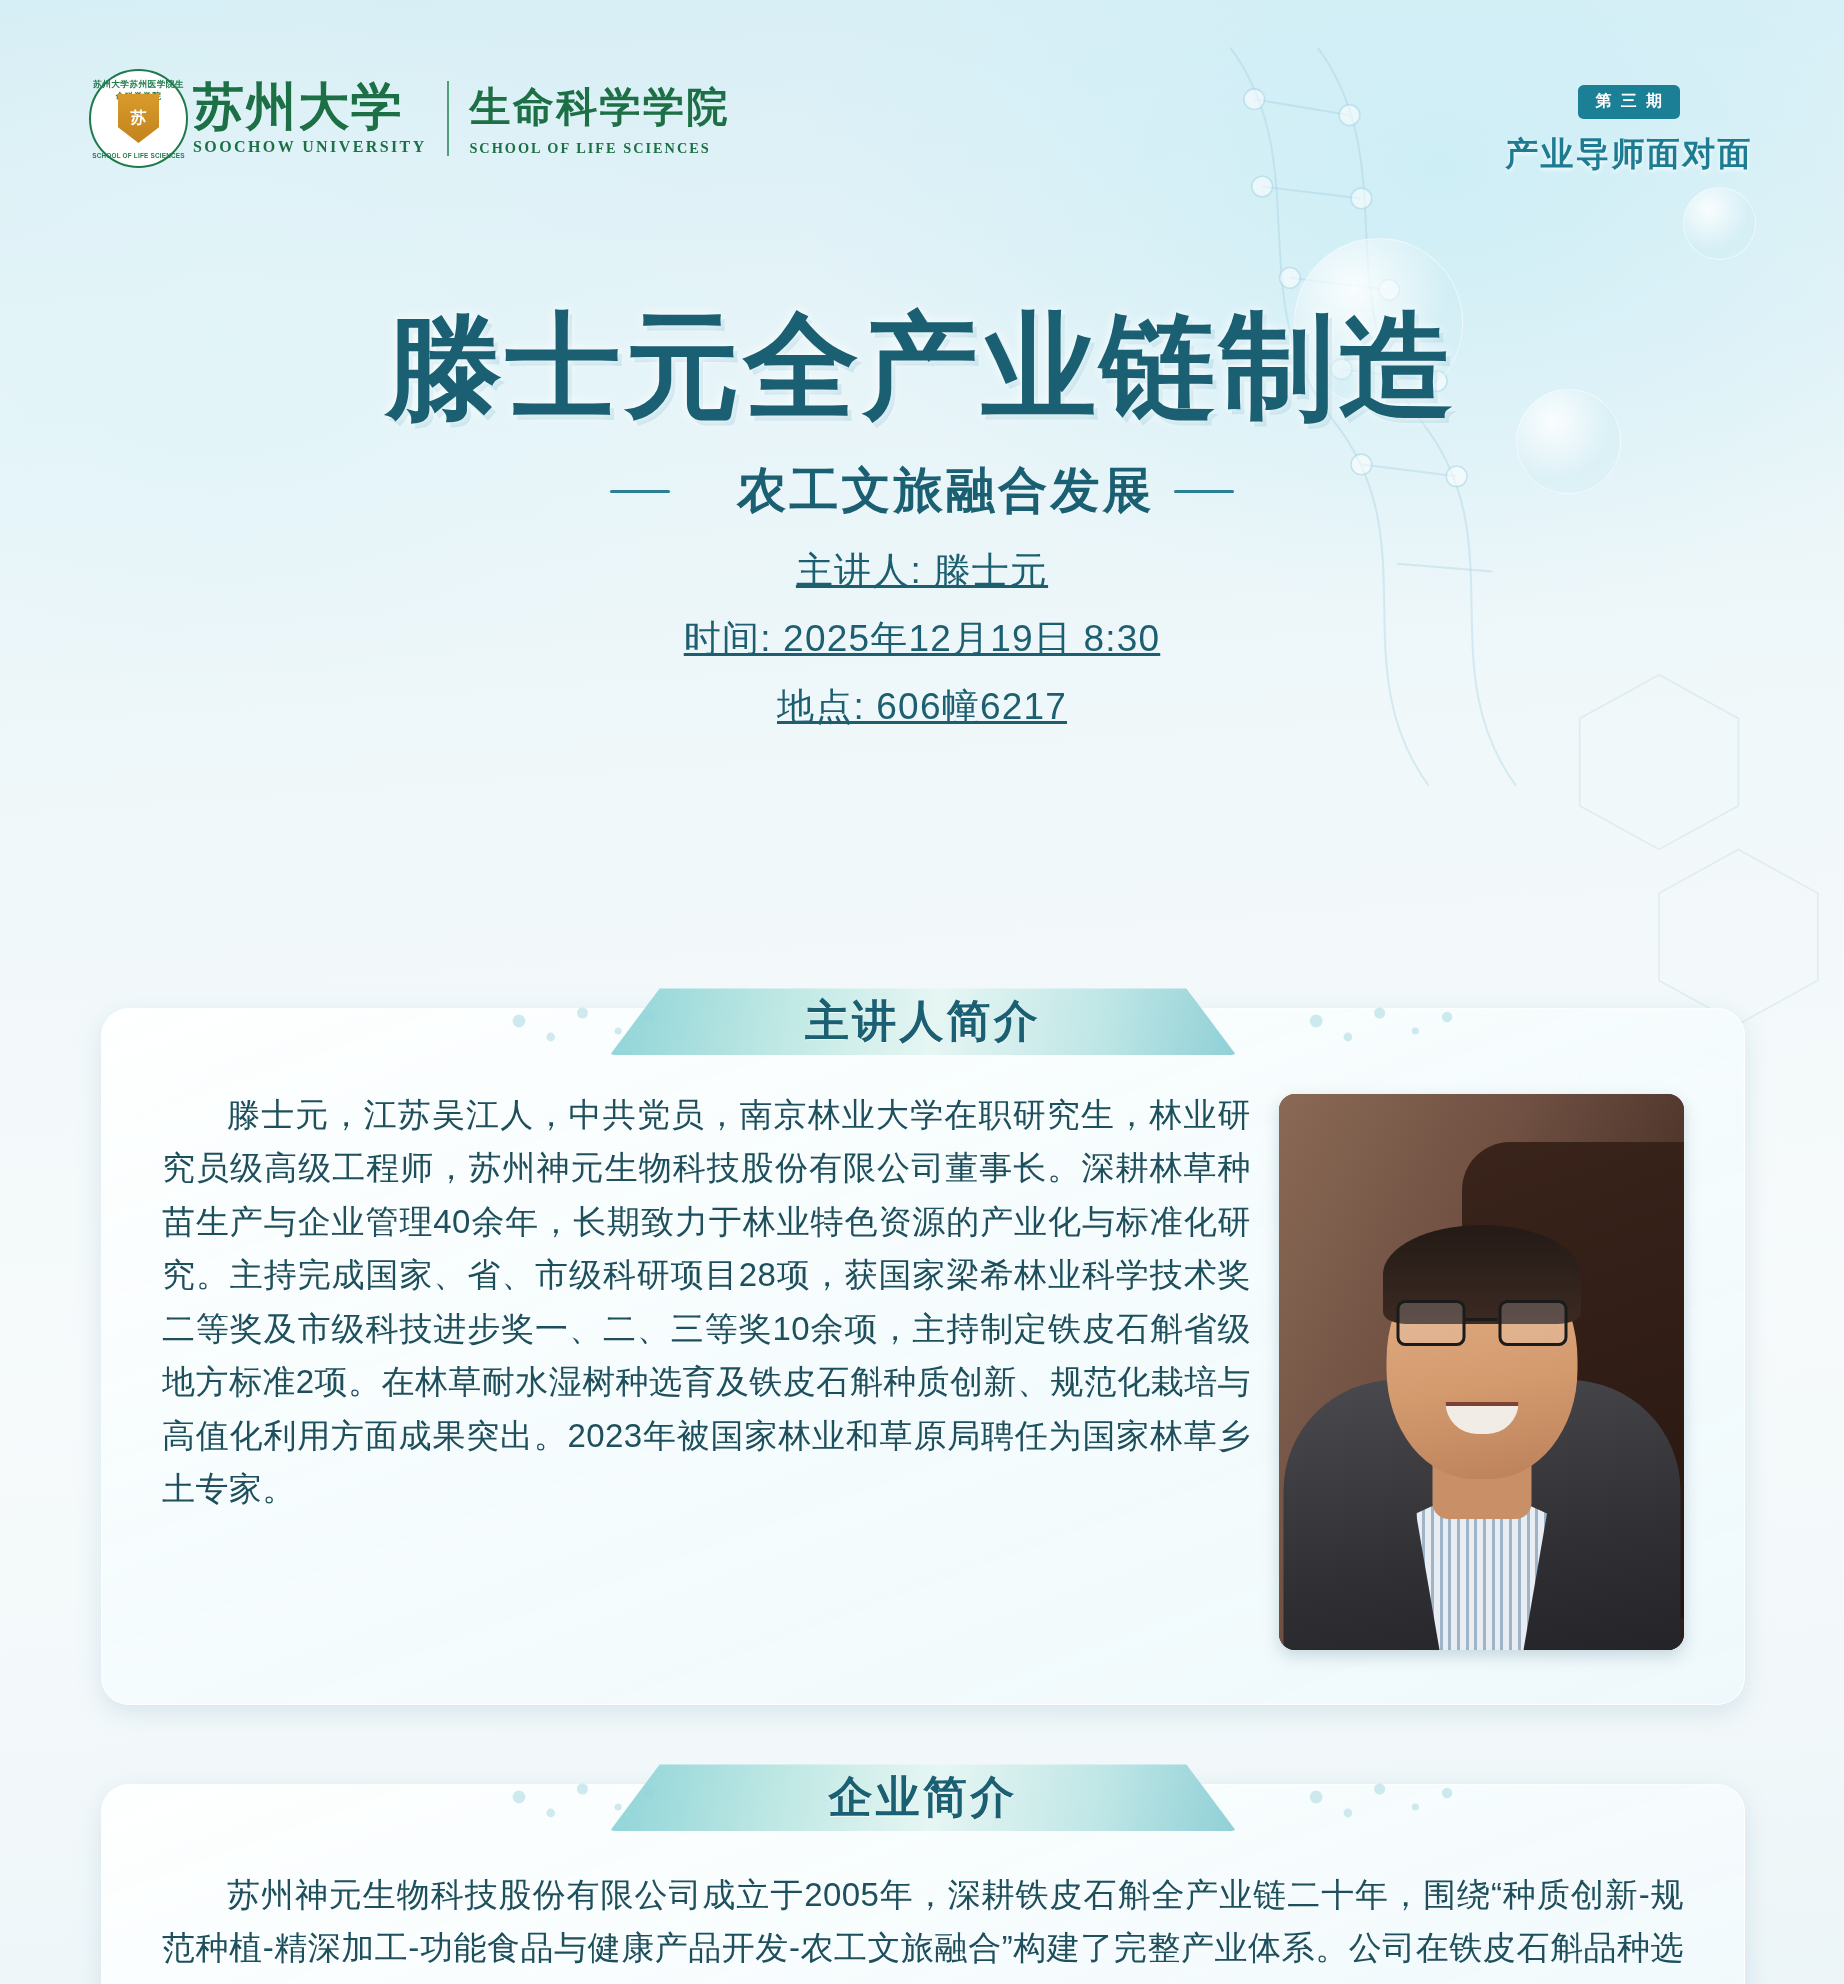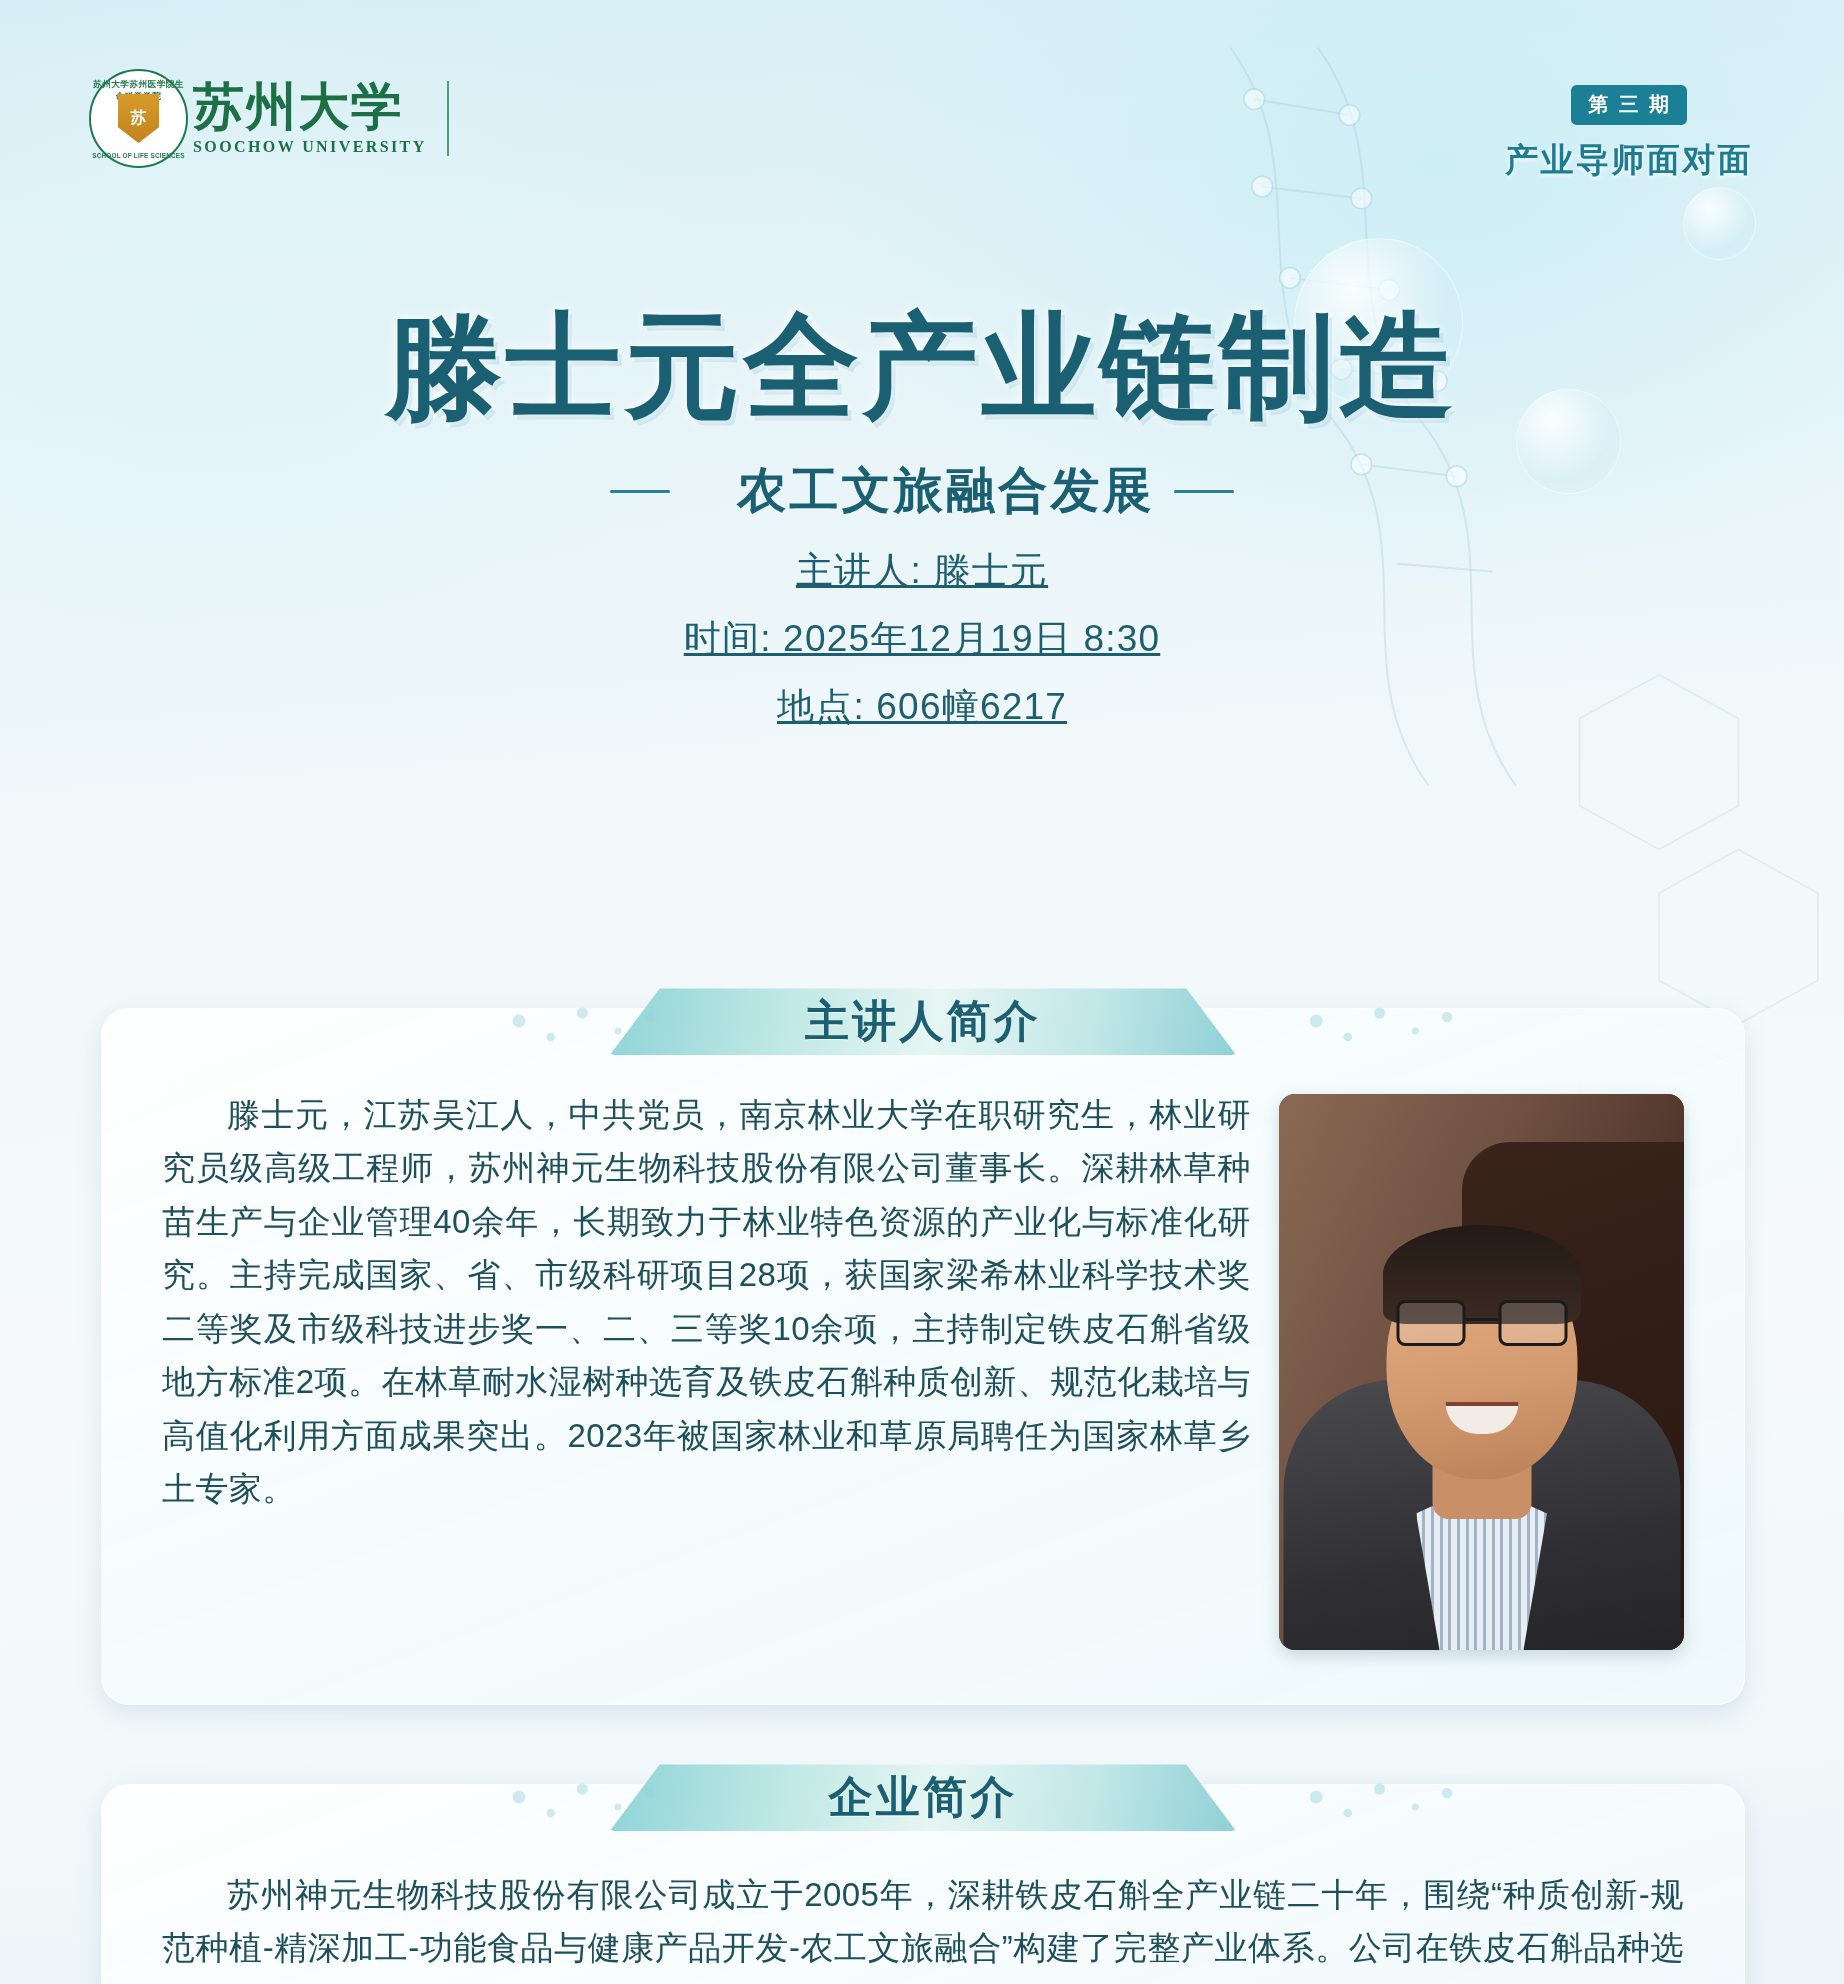--- a/index.html
+++ b/index.html
@@ -121,21 +121,21 @@
 
   .episode-wrap {
     position: absolute;
     right: 91px; top: 85px;
     text-align: center;
   }
   .episode-badge {
     display: inline-block;
     background: #1b7f96;
     color: #ffffff;
-    font-size: 20px;
+    font-size: 16px;
     letter-spacing: 2.4px;
     padding: 6.4px 16px 7.1px 17.5px;
     border-radius: 5.6px;
     font-weight: bold;
   }
   .series-title {
     margin-top: 12.7px;
     font-size: 33px;
     font-weight: bold;
     letter-spacing: 2.4px;
@@ -399,20 +399,24 @@
         <div class="ring-text-bot">SCHOOL OF LIFE SCIENCES</div>
       </div>
 
       <div class="logo-name">
         <div class="logo-cn">苏州大学</div>
         <div class="logo-en">SOOCHOW UNIVERSITY</div>
       </div>
 
       <div class="logo-sep"></div>
 
+      <div>
+        <div class="logo-school-cn">生命科学学院</div>
+        <div class="logo-school-en">SCHOOL OF LIFE SCIENCES</div>
+      </div>
     </div>
 
     <div class="episode-wrap">
       <div class="episode-badge">第 三 期</div>
       <div class="series-title">产业导师面对面</div>
     </div>
   </div>
 
   <div class="title-block">
     <div class="main-title">滕士元全产业链制造</div>

